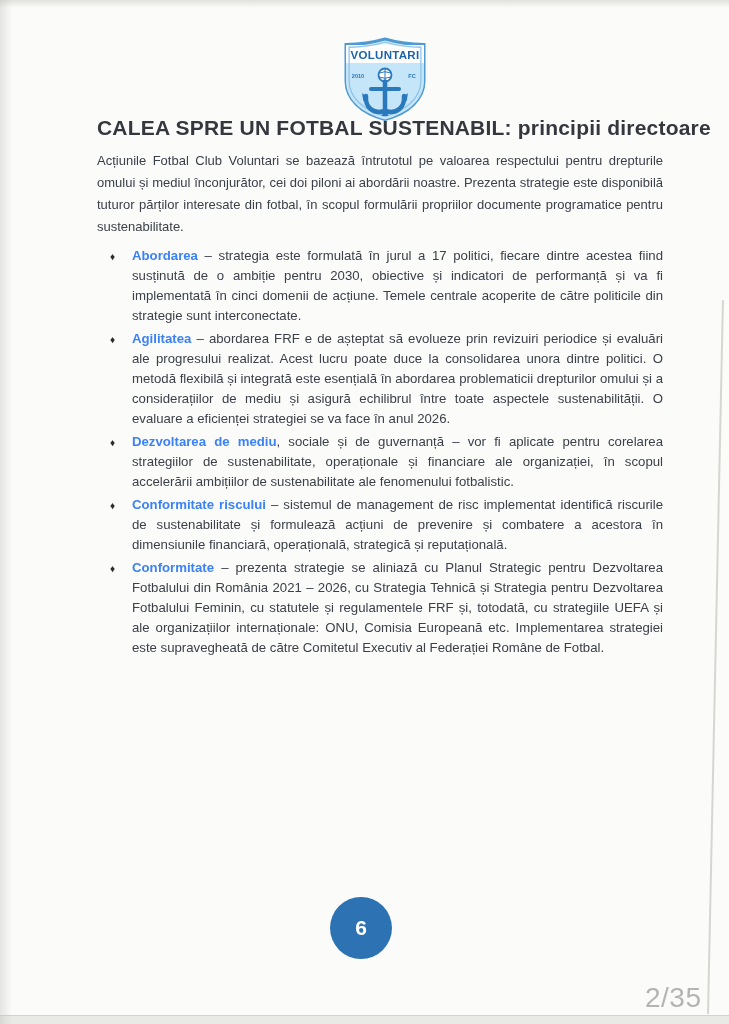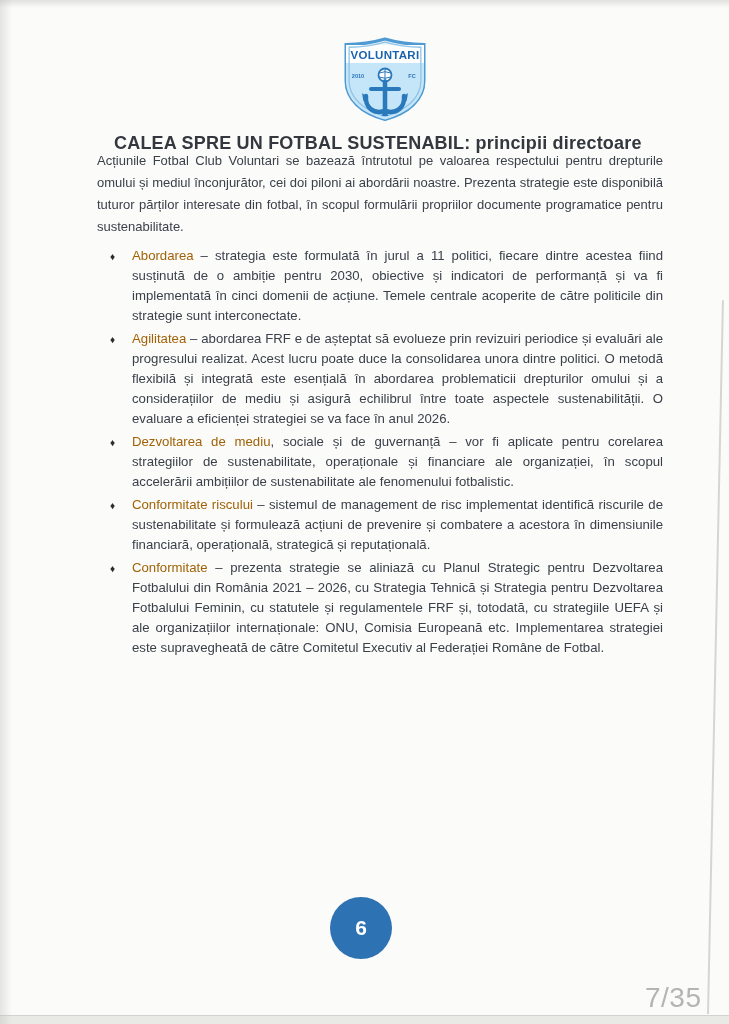--- a/index.html
+++ b/index.html
@@ -32,22 +32,22 @@
     position: absolute; left: 0; top: 1015px; width: 729px; height: 9px;
     background: #e9e9e6; border-top: 1px solid #d3d3ce;
   }
 
   
   .logo { position: absolute; left: 342px; top: 37px; width: 86px; height: 84px; }
   .logo svg { width: 100%; height: 100%; display: block; }
 
   
   .title {
-    position: absolute; left: 97px; top: 116px; margin: 17px;
-    font-size: 18px; font-weight: 700; color: #34383e; letter-spacing: 0.2px;
+    position: absolute; left: 97px; top: 116px; margin: 0;
+    font-size: 21px; font-weight: 700; color: #34383e; letter-spacing: 0.2px;
     white-space: nowrap;
   }
 
   
   .intro {
     position: absolute; left: 97px; top: 150px; width: 566px; margin: 0;
     font-size: 13px; line-height: 22px; text-align: justify; color: #3b4049;
   }
 
   
@@ -56,21 +56,21 @@
     list-style: none; margin: 0; padding: 0;
   }
   .bullets li {
     position: relative; padding-left: 35px; margin-bottom: 3px;
     font-size: 13.2px; line-height: 20px; text-align: justify; color: #3b4049;
   }
   .diamond {
     position: absolute; left: 13px; top: 1px;
     font-size: 10px; color: #2c2c2c;
   }
-  .term { font-weight: 400; color: #a16207; }
+  .term { font-weight: 700; color: #3b82f6; }
 
   
   .badge {
     position: absolute; left: 330px; top: 897px; width: 62px; height: 62px;
     border-radius: 50%; background: #2d72b3;
     display: flex; align-items: center; justify-content: center;
     color: #ffffff; font-size: 21px; font-weight: 700;
   }
 
   
@@ -115,40 +115,40 @@
       <path d="M43 72 l-3.5 7 h7 z" fill="#2a79bd"></path>
     </svg>
   </div>
 
   <h1 class="title">CALEA SPRE UN FOTBAL SUSTENABIL: principii directoare</h1>
 
   <p class="intro">Acțiunile Fotbal Club Voluntari se bazează întrutotul pe valoarea respectului pentru drepturile omului și mediul înconjurător, cei doi piloni ai abordării noastre. Prezenta strategie este disponibilă tuturor părților interesate din fotbal, în scopul formulării propriilor documente programatice pentru sustenabilitate.</p>
 
   <ul class="bullets">
     <li>
-      <span class="diamond">♦</span><span class="term">Abordarea</span><span> – strategia este formulată în jurul a 11 politici, fiecare dintre acestea fiind susținută de o ambiție pentru 2030, obiective și indicatori de performanță și va fi implementată în cinci domenii de acțiune. Temele centrale acoperite de către politicile din strategie sunt interconectate.</span>
+      <span class="diamond">♦</span><span class="term">Abordarea</span><span> – strategia este formulată în jurul a 17 politici, fiecare dintre acestea fiind susținută de o ambiție pentru 2030, obiective și indicatori de performanță și va fi implementată în cinci domenii de acțiune. Temele centrale acoperite de către politicile din strategie sunt interconectate.</span>
     </li>
     <li>
       <span class="diamond">♦</span><span class="term">Agilitatea</span><span> – abordarea FRF e de așteptat să evolueze prin revizuiri periodice și evaluări ale progresului realizat. Acest lucru poate duce la consolidarea unora dintre politici. O metodă flexibilă și integrată este esențială în abordarea problematicii drepturilor omului și a considerațiilor de mediu și asigură echilibrul între toate aspectele sustenabilității. O evaluare a eficienței strategiei se va face în anul 2026.</span>
     </li>
     <li>
       <span class="diamond">♦</span><span class="term">Dezvoltarea de mediu</span><span>, sociale și de guvernanță – vor fi aplicate pentru corelarea strategiilor de sustenabilitate, operaționale și financiare ale organizației, în scopul accelerării ambițiilor de sustenabilitate ale fenomenului fotbalistic.</span>
     </li>
     <li>
       <span class="diamond">♦</span><span class="term">Conformitate riscului</span><span> – sistemul de management de risc implementat identifică riscurile de sustenabilitate și formulează acțiuni de prevenire și combatere a acestora în dimensiunile financiară, operațională, strategică și reputațională.</span>
     </li>
     <li>
       <span class="diamond">♦</span><span class="term">Conformitate</span><span> – prezenta strategie se aliniază cu Planul Strategic pentru Dezvoltarea Fotbalului din România 2021 – 2026, cu Strategia Tehnică și Strategia pentru Dezvoltarea Fotbalului Feminin, cu statutele și regulamentele FRF și, totodată, cu strategiile UEFA și ale organizațiilor internaționale: ONU, Comisia Europeană etc. Implementarea strategiei este supravegheată de către Comitetul Executiv al Federației Române de Fotbal.</span>
     </li>
   </ul>
 
   <div class="badge">
     <span>6</span>
   </div>
 
-  <div class="indicator">7/35</div>
+  <div class="indicator">2/35</div>
 
   <div class="scan-line"></div>
   <div class="bottom-band"></div>
   <div class="left-shade"></div>
   <div class="top-shade"></div>
 
 </div>
 
 </body></html>

